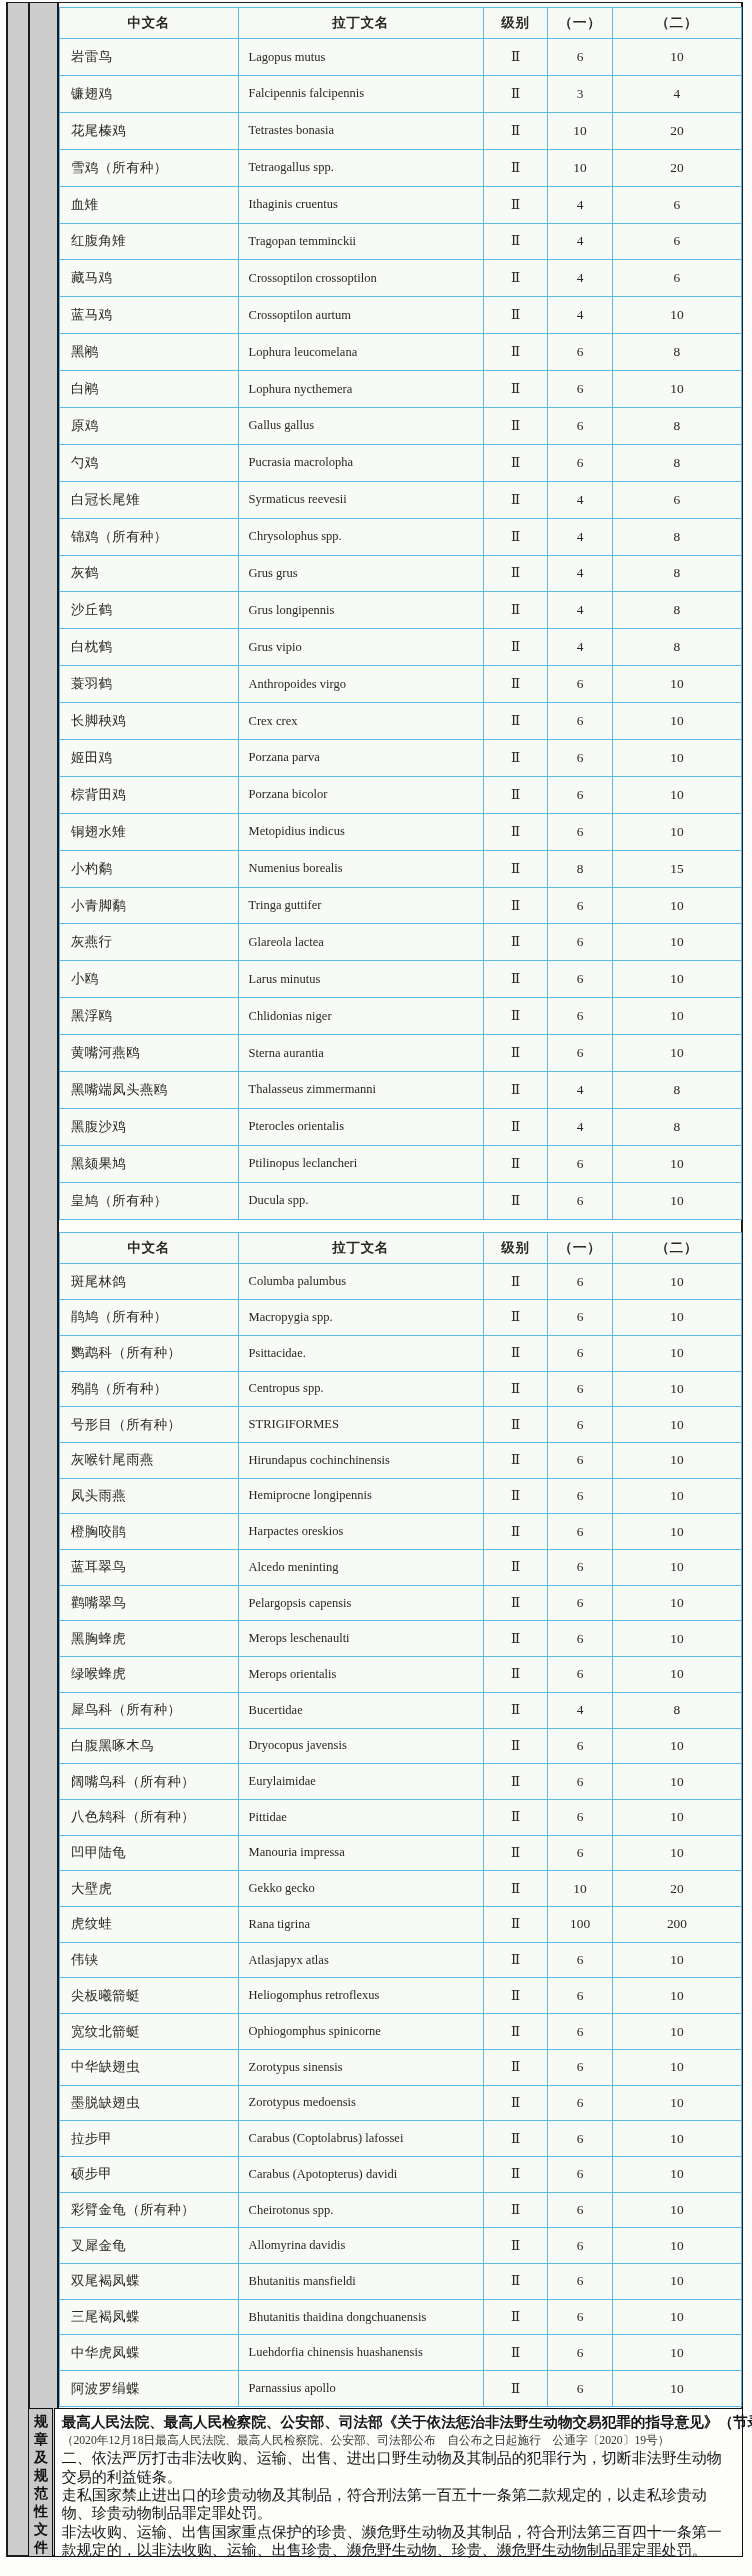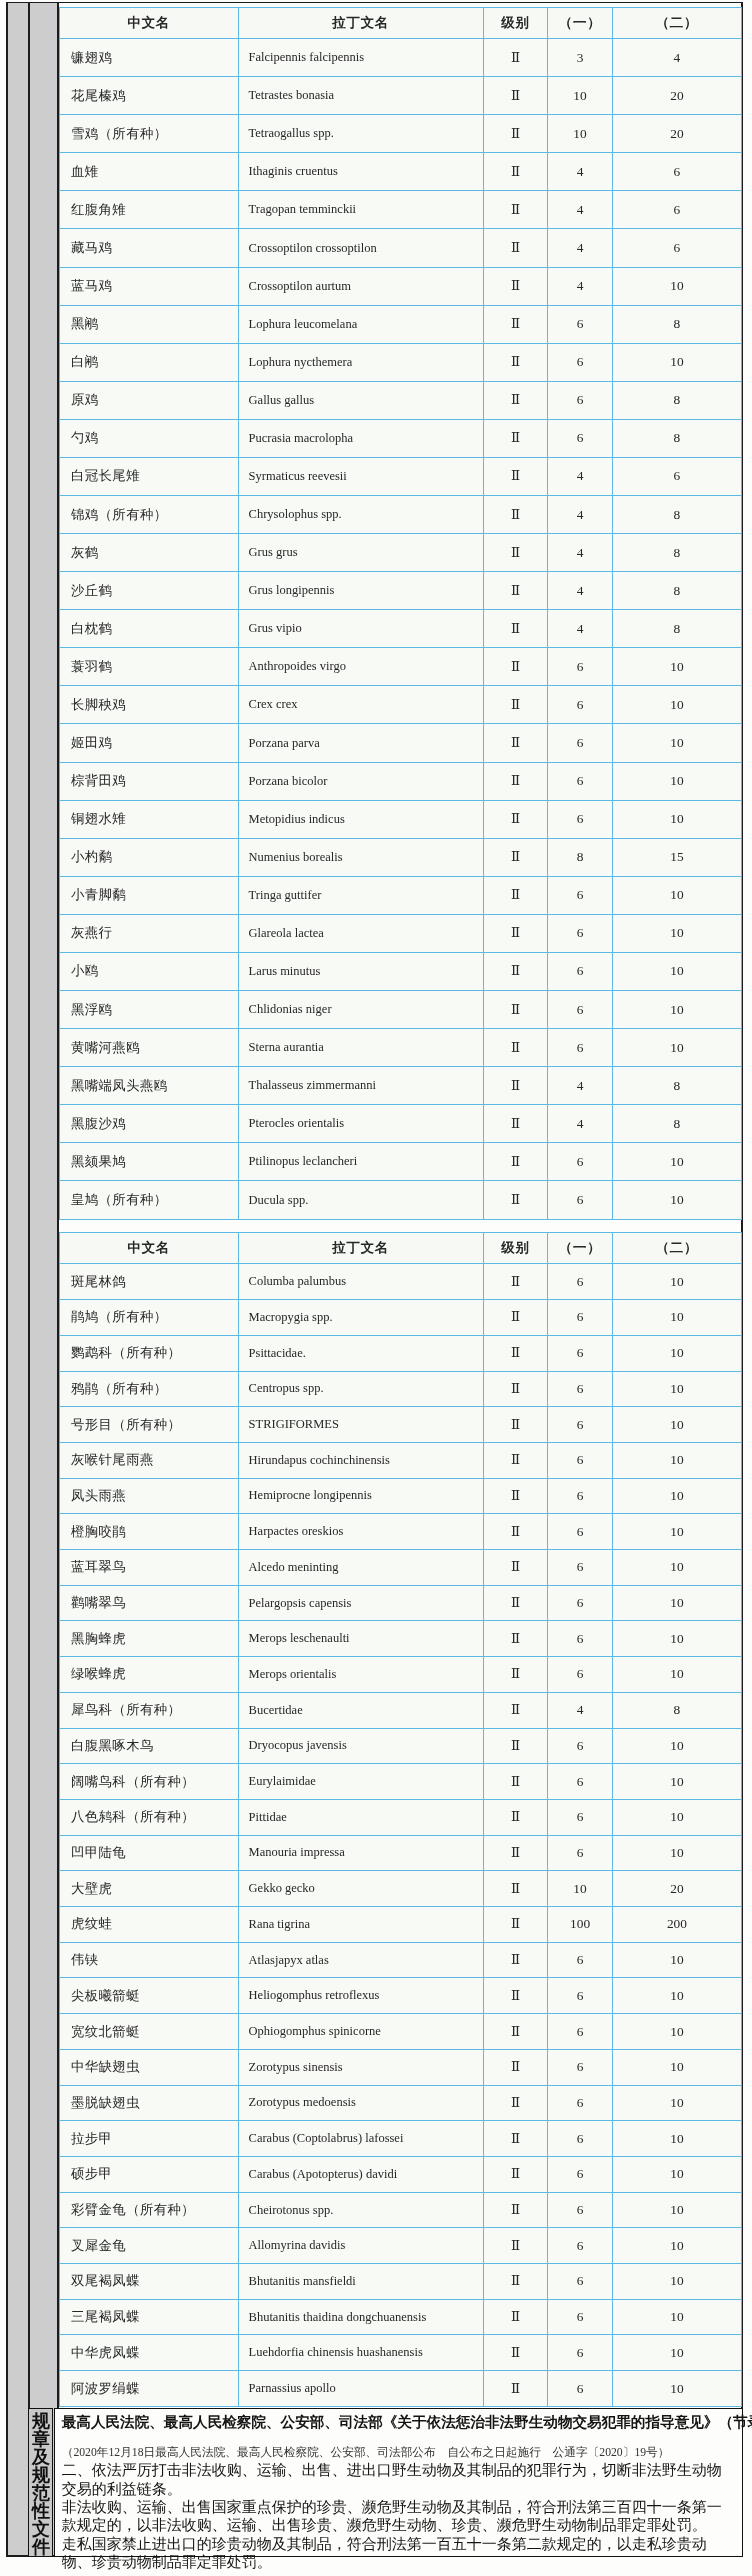--- a/index.html
+++ b/index.html
@@ -30,28 +30,28 @@
             font-weight:bold;font-size:13.4px;background:#f6f9f4;letter-spacing:0.8px;}
   .sp-table td{background:#f8faf6;}
   td.col0{padding-left:11px;font-size:13.4px;letter-spacing:0.4px;}
   td.col1{padding-left:10px;font-size:12.5px;}
   td.col2,td.col3,td.col4{text-align:center;font-size:13.4px;}
 
   
   #side-tab{position:absolute;left:28.4px;top:2408px;width:25px;height:149px;
             box-sizing:border-box;background:#c9c9c9;border:1.7px solid #111;
             font-family:"Liberation Sans","DejaVu Sans",sans-serif;font-weight:bold;
-            font-size:18px;line-height:18px;text-align:center;color:#111;
+            font-size:14px;line-height:18px;text-align:center;color:#111;
             word-break:break-all;padding-top:2.5px;}
   #footer-box{position:absolute;left:54px;top:2408px;width:689px;height:149px;
             box-sizing:border-box;background:#fdfdfb;border:1.7px solid #111;
             padding:2.5px 8.4px 0 6.7px;color:#141414;}
   .f-title{font-family:"Liberation Sans","DejaVu Sans",sans-serif;font-weight:bold;
             font-size:14.6px;line-height:20px;white-space:nowrap;}
-  .f-pub{font-size:11.7px;line-height:17.6px;color:#333;margin-top:12px;}
+  .f-pub{font-size:11.7px;line-height:17.6px;color:#333;}
   .f-para{font-size:15px;line-height:18.4px;}
 </style>
 </head>
 <body>
 
 <div id="page">
 
   <div class="band" id="band-outer"></div>
   <div class="band" id="band-inner"></div>
   <div class="rule" id="rule-left"></div>
@@ -73,20 +73,27 @@
         <thead>
           <tr>
             <th class="col0">中文名</th>
             <th class="col1">拉丁文名</th>
             <th class="col2">级别</th>
             <th class="col3">（一）</th>
             <th class="col4">（二）</th>
           </tr>
         </thead>
         <tbody>
+          <tr>
+            <td class="col0">岩雷鸟</td>
+            <td class="col1">Lagopus mutus</td>
+            <td class="col2">Ⅱ</td>
+            <td class="col3">6</td>
+            <td class="col4">10</td>
+          </tr>
           <tr>
             <td class="col0">镰翅鸡</td>
             <td class="col1">Falcipennis falcipennis</td>
             <td class="col2">Ⅱ</td>
             <td class="col3">3</td>
             <td class="col4">4</td>
           </tr>
           <tr>
             <td class="col0">花尾榛鸡</td>
             <td class="col1">Tetrastes bonasia</td>
@@ -546,18 +553,18 @@
         </tbody>
       </table>
     </div>
 
   <div id="side-tab">规章及规范性文件</div>
 
   <div id="footer-box">
     <div class="f-title">最高人民法院、最高人民检察院、公安部、司法部《关于依法惩治非法野生动物交易犯罪的指导意见》（节录）</div>
     <div class="f-pub">（2020年12月18日最高人民法院、最高人民检察院、公安部、司法部公布　自公布之日起施行　公通字〔2020〕19号）</div>
     <div class="f-para">二、依法严厉打击非法收购、运输、出售、进出口野生动物及其制品的犯罪行为，切断非法野生动物交易的利益链条。</div>
+    <div class="f-para">走私国家禁止进出口的珍贵动物及其制品，符合刑法第一百五十一条第二款规定的，以走私珍贵动物、珍贵动物制品罪定罪处罚。</div>
     <div class="f-para">非法收购、运输、出售国家重点保护的珍贵、濒危野生动物及其制品，符合刑法第三百四十一条第一款规定的，以非法收购、运输、出售珍贵、濒危野生动物、珍贵、濒危野生动物制品罪定罪处罚。</div>
-    <div class="f-para">走私国家禁止进出口的珍贵动物及其制品，符合刑法第一百五十一条第二款规定的，以走私珍贵动物、珍贵动物制品罪定罪处罚。</div>
   </div>
 
 </div>
 
 
 </body></html>

